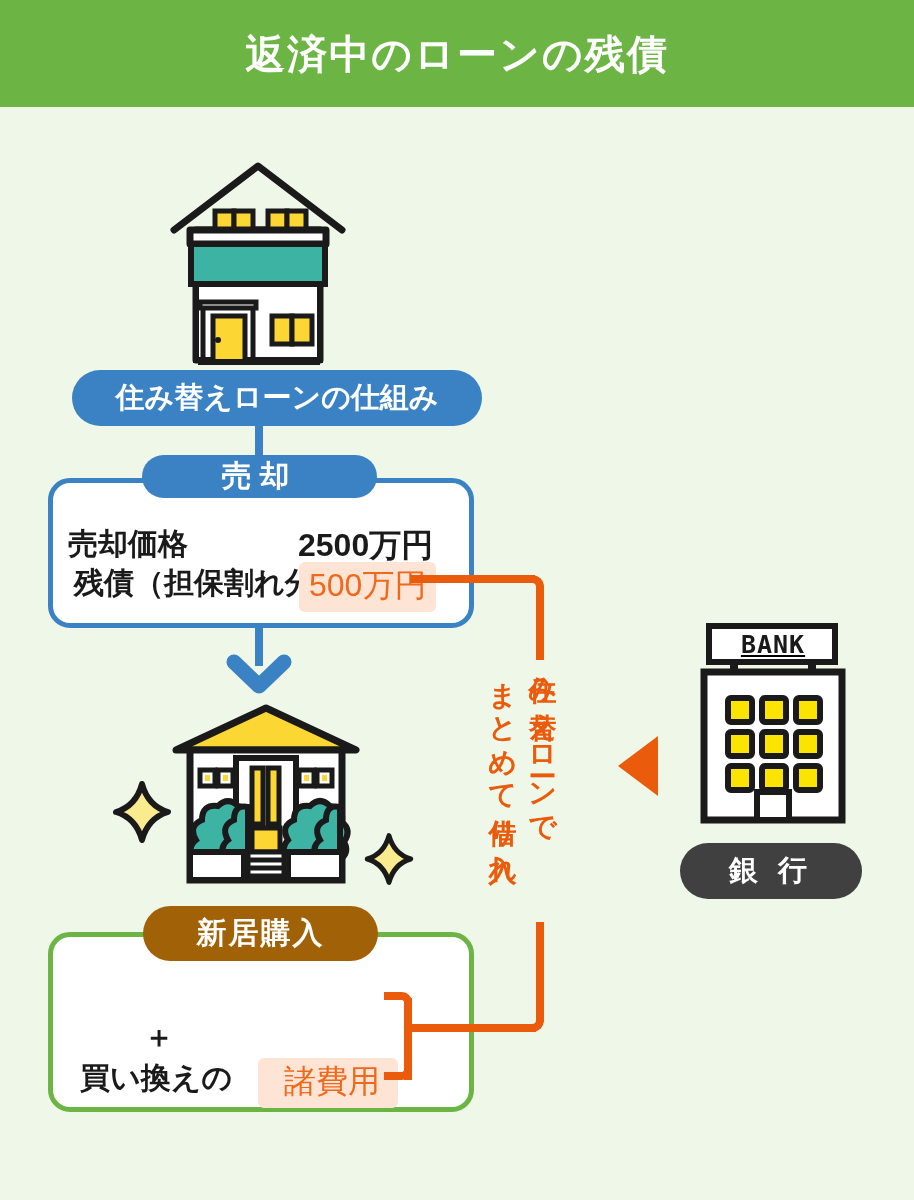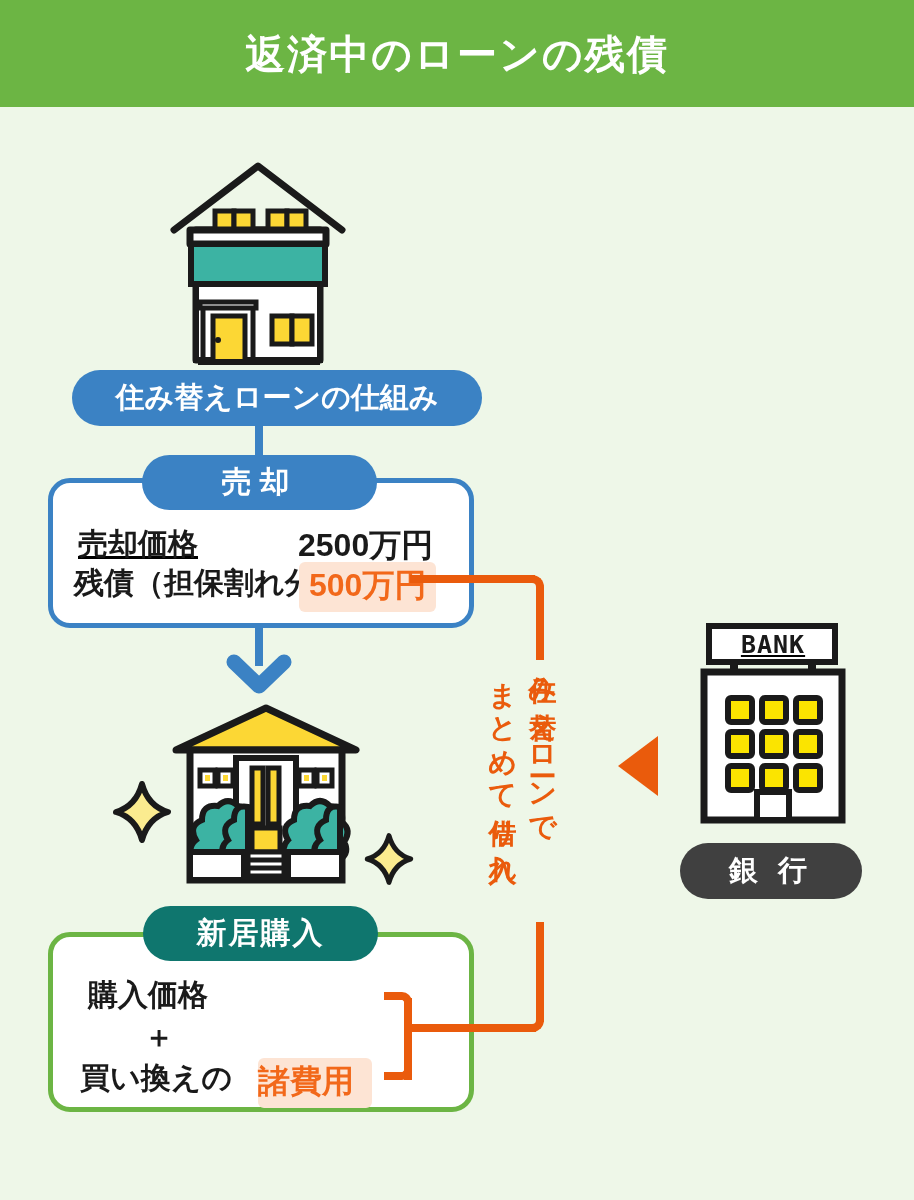--- a/index.html
+++ b/index.html
@@ -23,42 +23,42 @@
     line-height:1;white-space:nowrap;
   }
 
   
   .pill{
     position:absolute;display:flex;align-items:center;justify-content:center;
     color:#fff;font-weight:bold;border-radius:999px;white-space:nowrap;
     box-sizing:border-box;
   }
   .pill-blue{background:#3b82c4;}
-  .pill-green{background:#0f766e;}
+  .pill-green{background:#a16207;}
   .pill-gray{background:#404040;}
 
   
   .rbox{
     position:absolute;background:#ffffff;box-sizing:border-box;
     border-radius:22px;
   }
   .rbox-blue{border:5px solid #3b82c4;}
   .rbox-green{border:5px solid #6cb544;}
 
   
   .rail{position:absolute;background:#3b82c4;}
   .orail{position:absolute;background:#ea5b0c;}
   .orail-r{position:absolute;border-color:#ea5b0c;border-style:solid;box-sizing:border-box;}
 
   
   .row{position:absolute;display:flex;align-items:center;white-space:nowrap;}
   .lbl{font-weight:bold;color:#1a1a1a;font-size:30px;letter-spacing:0px;}
   .val{font-weight:bold;color:#1a1a1a;font-size:32px;}
   .hl{
-    font-weight:bold;color:#f2681a;font-size:32px;
+    font-weight:normal;color:#f2681a;font-size:32px;
     background:#fde4d4;border-radius:6px;padding:2px 10px 4px 10px;
   }
 
   
   .vcap{
     position:absolute;writing-mode:vertical-rl;text-orientation:upright;
     color:#ea5b0c;font-weight:bold;font-size:28px;letter-spacing:2px;
     white-space:nowrap;line-height:1;
   }
 
@@ -108,25 +108,25 @@
   </svg>
 
   <div class="pill pill-blue" style="left:72px;top:370px;width:410px;height:56px;font-size:29px;">
     <span>住み替えローンの仕組み</span>
   </div>
 
   <div class="rail" style="left:255px;top:424px;width:8px;height:36px;"></div>
 
   <div class="rbox rbox-blue" style="left:48px;top:478px;width:426px;height:150px;"></div>
 
-  <div class="pill pill-blue" style="left:142px;top:455px;width:235px;height:55px;font-size:30px;letter-spacing:8px;">
+  <div class="pill pill-blue" style="left:142px;top:455px;width:235px;height:43px;font-size:30px;letter-spacing:8px;">
     <span>売却</span>
   </div>
 
-  <div class="row" style="left:78px;top:524px;text-decoration:underline;">
+  <div class="row" style="left:68px;top:524px;">
     <span class="lbl">売却価格</span>
   </div>
   <div class="row" style="left:298px;top:524px;">
     <span class="val">2500万円</span>
   </div>
 
   <div class="row" style="left:74px;top:563px;">
     <span class="lbl">残債（担保割れ分）</span>
   </div>
   <div class="row" style="left:299px;top:562px;">
@@ -190,33 +190,30 @@
   <svg class="icon" style="left:364px;top:832px;" width="50" height="54" viewBox="0 0 60 64">
     <path d="M30 4 Q36 26 56 32 Q36 38 30 60 Q24 38 4 32 Q24 26 30 4 Z" fill="#fbeb8f" stroke="#1a1a1a" stroke-width="6" stroke-linejoin="round"></path>
   </svg>
 
   <div class="rbox rbox-green" style="left:48px;top:932px;width:426px;height:180px;"></div>
 
   <div class="pill pill-green" style="left:143px;top:906px;width:235px;height:55px;font-size:30px;letter-spacing:2px;">
     <span>新居購入</span>
   </div>
 
-  <div class="row" style="left:88px;top:975px;">
-    <span class="lbl">購入価格</span>
-  </div>
 
   <div class="row" style="left:144px;top:1017px;">
     <span class="lbl">＋</span>
   </div>
 
   <div class="row" style="left:80px;top:1058px;">
     <span class="lbl">買い換えの</span>
   </div>
   <div class="row" style="left:258px;top:1058px;">
-    <span class="hl" style="padding-left:0;padding-right:18px;">諸費用</span>
+    <span class="hl" style="padding-left:26px;padding-right:18px;">諸費用</span>
   </div>
 
   <div class="orail" style="left:410px;top:575px;width:125px;height:8px;"></div>
 
   <div class="orail-r" style="left:522px;top:575px;width:22px;height:22px;border-width:8px 8px 0 0;border-top-right-radius:12px;background:transparent;"></div>
   <div class="orail" style="left:536px;top:590px;width:8px;height:70px;"></div>
 
   <div class="orail" style="left:536px;top:922px;width:8px;height:100px;"></div>
 
   <div class="orail-r" style="left:522px;top:1010px;width:22px;height:22px;border-width:0 8px 8px 0;border-bottom-right-radius:12px;background:transparent;"></div>

